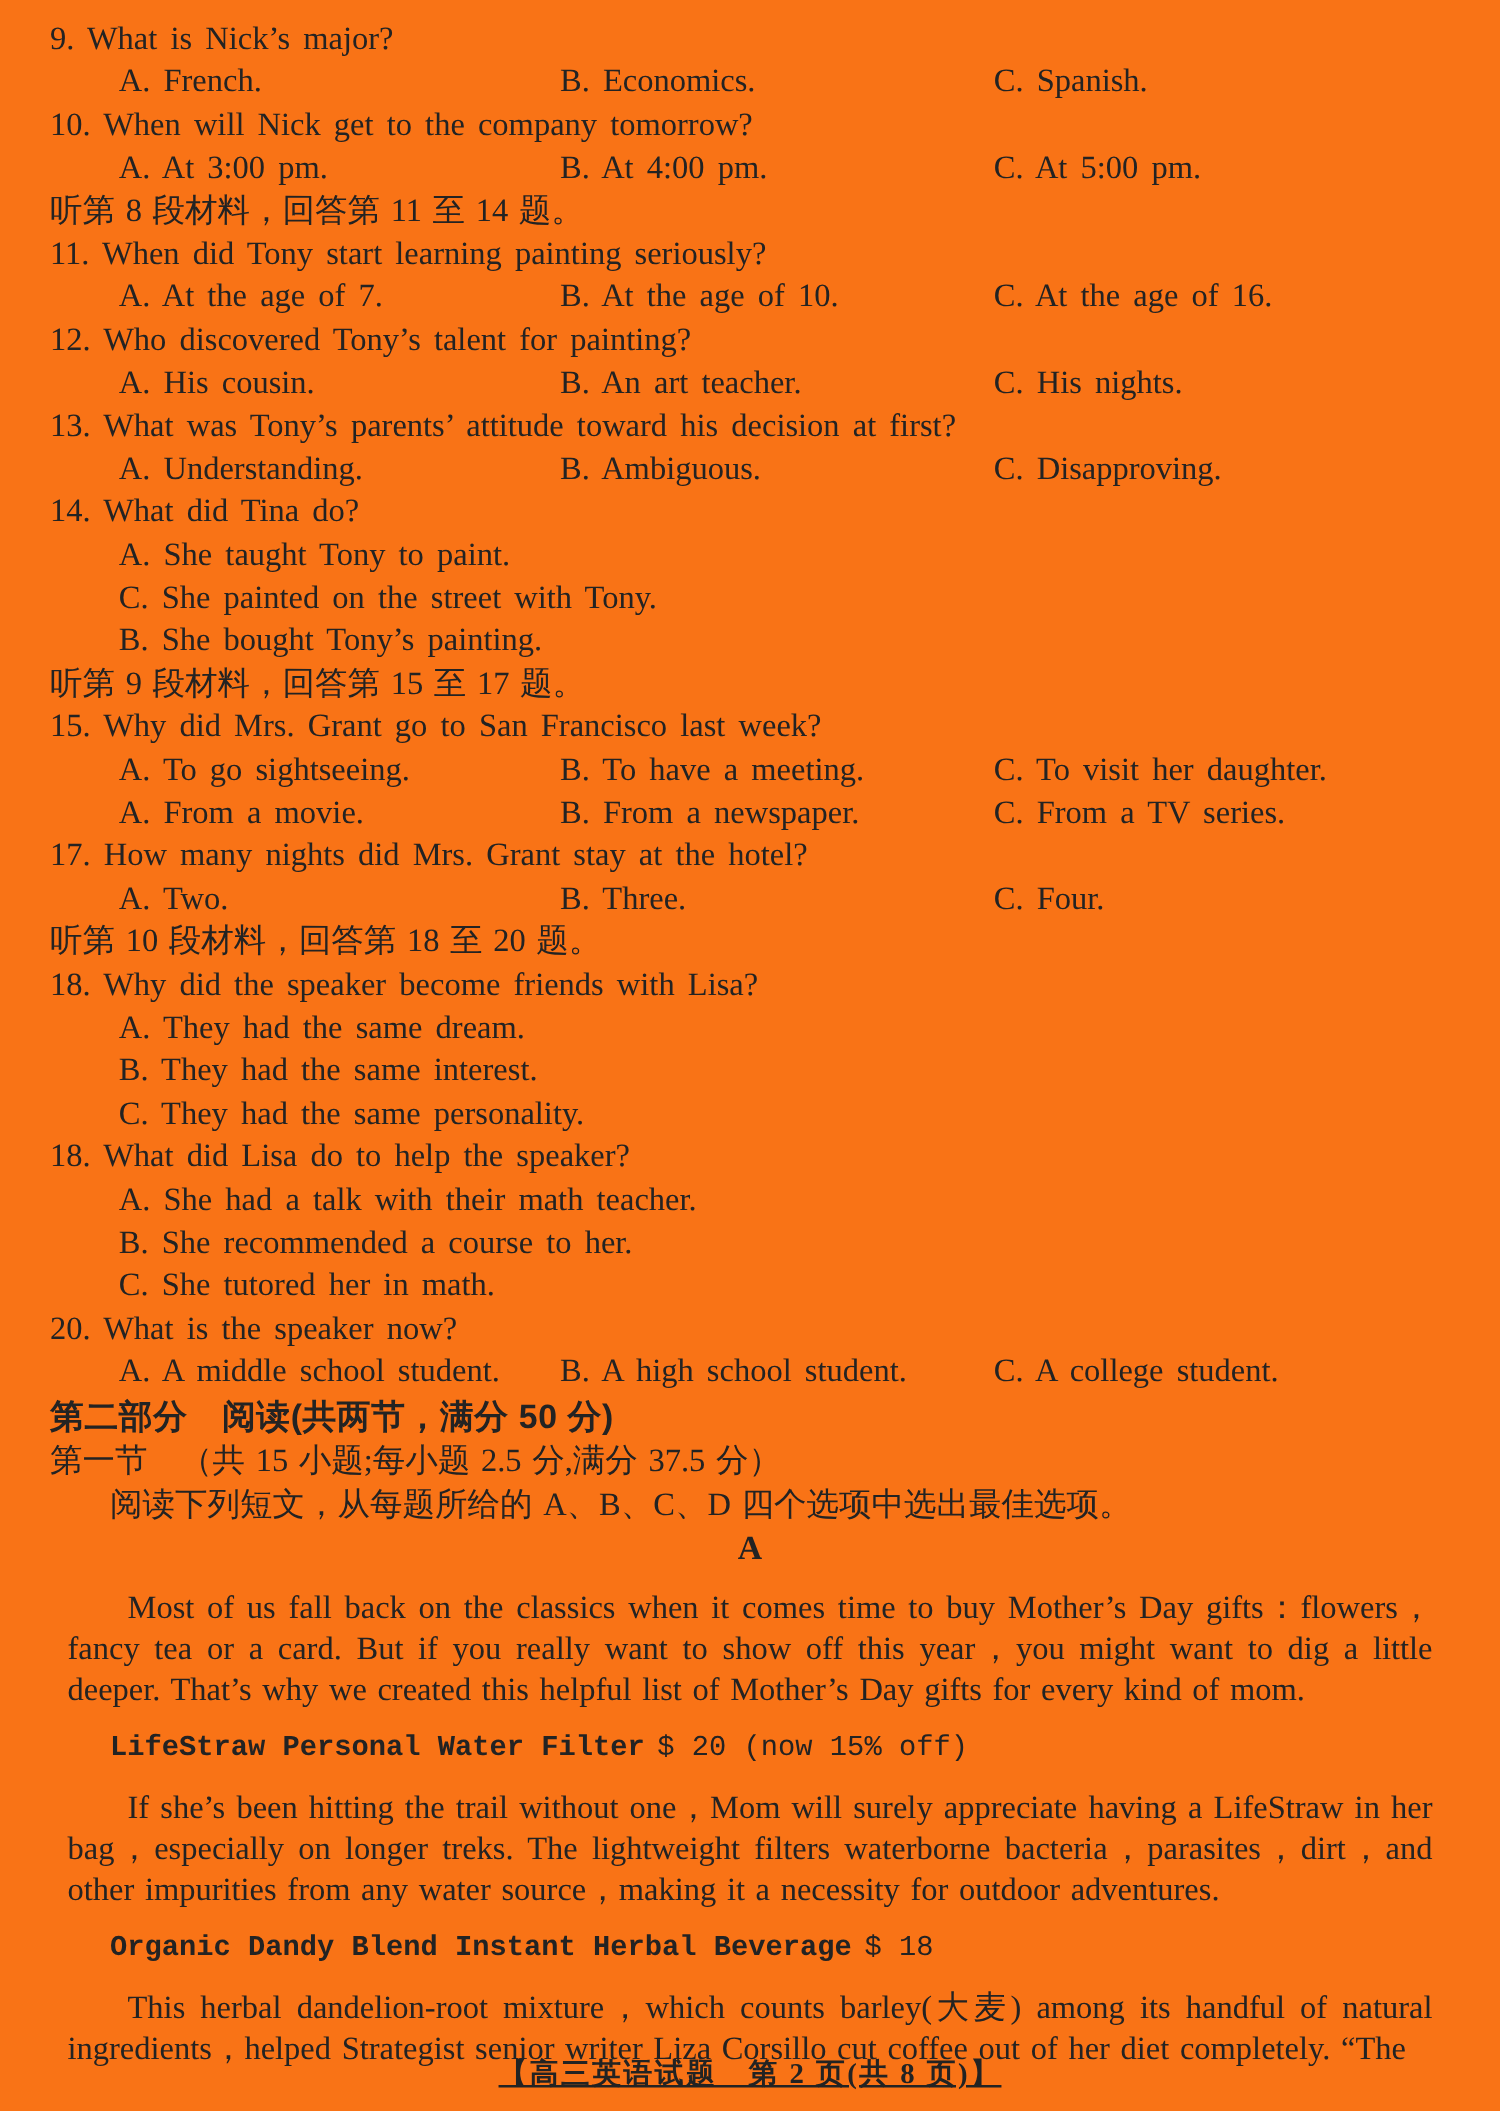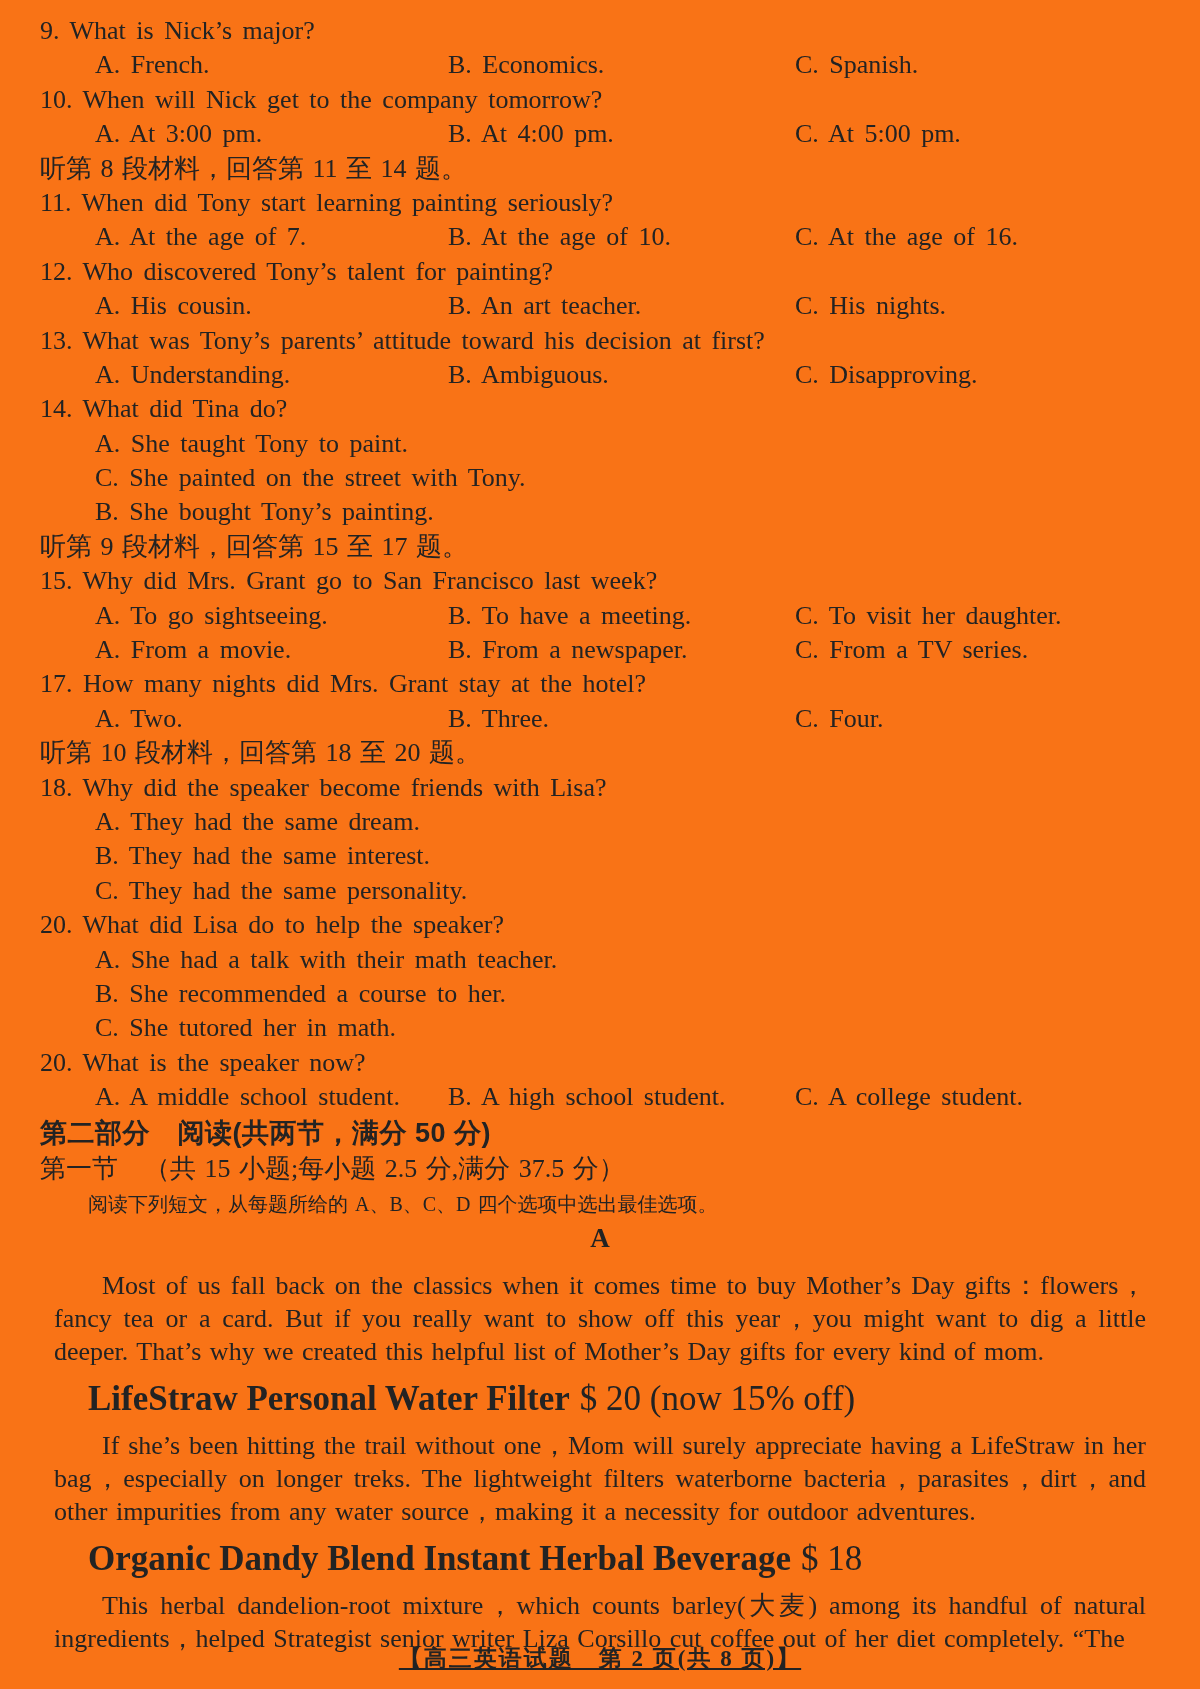--- a/index.html
+++ b/index.html
@@ -18,24 +18,24 @@
   .opts .oa{position:absolute;left:55px;}
   .opts .ob{position:absolute;left:408px;}
   .opts .oc{position:absolute;left:755px;}
   .single{padding-left:55px;}
   .part-header{
     font-size:27px;font-weight:bold;line-height:36px;height:36px;
     font-family:"Liberation Sans","DejaVu Sans",sans-serif;
     letter-spacing:0.5px;white-space:nowrap;
   }
   .section-line{font-size:26px;line-height:36px;height:36px;white-space:nowrap;}
-  .instructions{font-size:20px;line-height:34px;height:34px;padding-left:48px;white-space:nowrap;}
+  .instructions{font-size:26px;line-height:34px;height:34px;padding-left:48px;white-space:nowrap;}
   .passage-label{font-size:27px;font-weight:bold;line-height:34px;height:34px;text-align:center;}
   .para{font-size:26px;line-height:33px;text-align:justify;text-indent:48px;word-spacing:2px;margin:14px;}
-  .ptitle{font-size:35px;line-height:33px;height:33px;padding-left:48px;white-space:nowrap;}
+  .ptitle{font-size:23px;line-height:33px;height:33px;padding-left:48px;white-space:nowrap;font-family:Liberation Mono, monospace;}
   .pname{font-weight:bold;}
   .pprice{margin-left:10px;}
   .footer{
     position:absolute;left:0;top:1643px;width:100%;
     text-align:center;font-size:23px;letter-spacing:2px;font-weight:600;text-decoration:underline;
   }
 </style>
 </head>
 <body>
 
@@ -106,21 +106,21 @@
       <span class="oc">C. Four.</span>
     </div>
 
     <div class="line cn">听第 10 段材料，回答第 18 至 20 题。</div>
 
     <div class="line">18. Why did the speaker become friends with Lisa?</div>
     <div class="line single">A. They had the same dream.</div>
     <div class="line single">B. They had the same interest.</div>
     <div class="line single">C. They had the same personality.</div>
 
-    <div class="line">20. What did Lisa do to help the speaker?</div>
+    <div class="line">18. What did Lisa do to help the speaker?</div>
     <div class="line single">A. She had a talk with their math teacher.</div>
     <div class="line single">B. She recommended a course to her.</div>
     <div class="line single">C. She tutored her in math.</div>
 
     <div class="line">20. What is the speaker now?</div>
     <div class="line opts">
       <span class="oa">A. A middle school student.</span>
       <span class="ob">B. A high school student.</span>
       <span class="oc">C. A college student.</span>
     </div>

